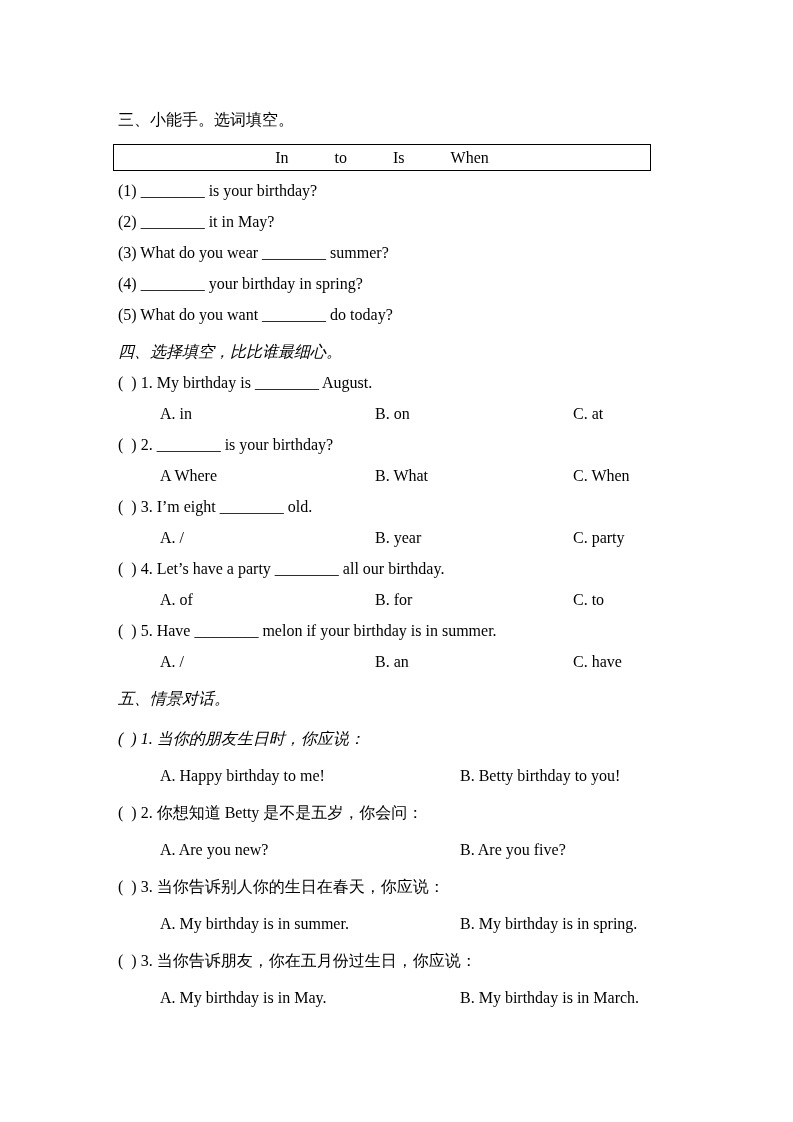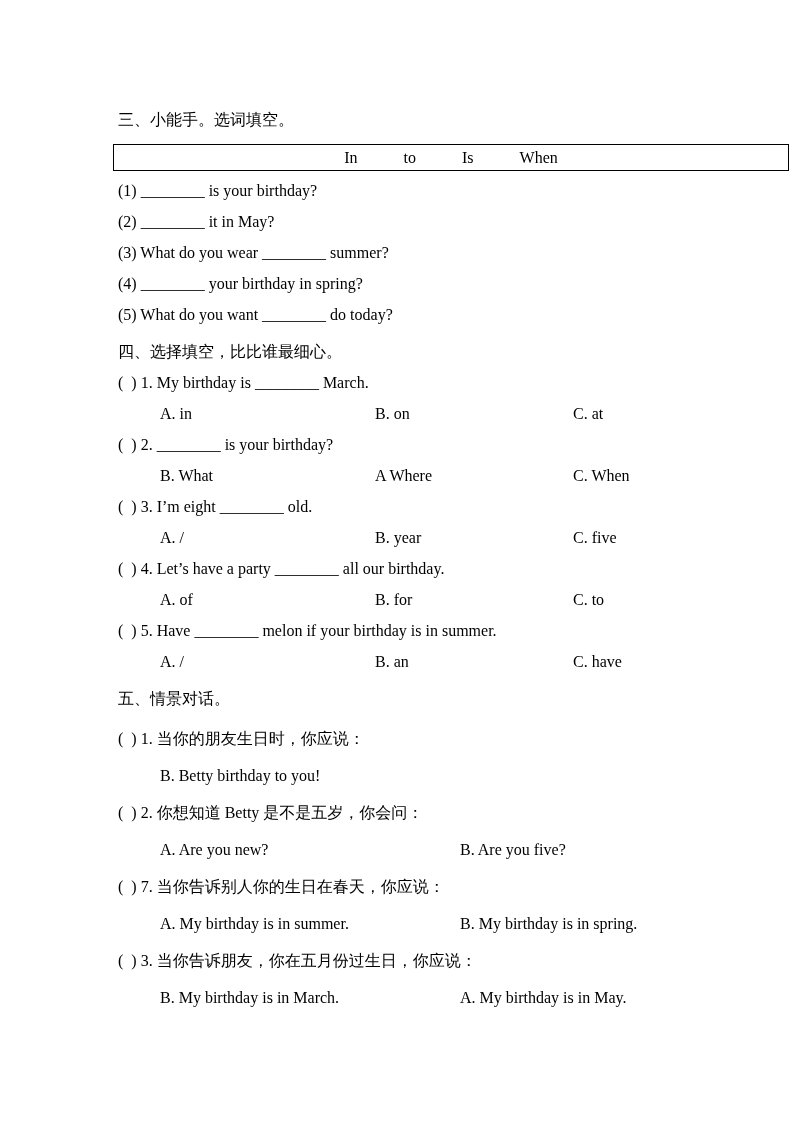--- a/index.html
+++ b/index.html
@@ -5,24 +5,24 @@
   * { margin:0; padding:0; box-sizing:border-box; }
   html, body { background:#ffffff; }
   body {
     width:793px; height:1122px;
     font-family:"Liberation Serif","DejaVu Serif",serif;
     font-size:16px; color:#000;
     overflow:hidden;
   }
   .page { padding:104px 113px 0 118px; }
   .line { line-height:31px; white-space:pre-wrap; }
-  .sec-gap { margin-top:6px; }
+  .sec-gap { margin-top:6px;font-style:italic; }
   .word-bank {
     margin:9px 0 4px -5px;
-    width:676px; height:27px;
+    width:538px; height:27px;
     border:1px solid #000;
     display:flex; justify-content:center; align-items:center;
     gap:46px;
     line-height:25px;
   }
   .word-bank span { white-space:pre; }
   .opts3 {
     display:grid; grid-template-columns:215px 198px auto;
     padding-left:42px; line-height:31px;
   }
@@ -48,73 +48,74 @@
   </div>
 
   <div class="line">(1) ________ is your birthday?</div>
   <div class="line">(2) ________ it in May?</div>
   <div class="line">(3) What do you wear ________ summer?</div>
   <div class="line">(4) ________ your birthday in spring?</div>
   <div class="line">(5) What do you want ________ do today?</div>
 
   <div class="line sec-gap">四、选择填空，比比谁最细心。</div>
 
-  <div class="line">(  ) 1. My birthday is ________ March.</div>
+  <div class="line">(  ) 1. My birthday is ________ August.</div>
   <div class="opts3">
     <span>A. in</span>
     <span>B. on</span>
     <span>C. at</span>
   </div>
 
   <div class="line">(  ) 2. ________ is your birthday?</div>
   <div class="opts3">
+    <span>A Where</span>
     <span>B. What</span>
-    <span>A Where</span>
     <span>C. When</span>
   </div>
 
   <div class="line">(  ) 3. I’m eight ________ old.</div>
   <div class="opts3">
     <span>A. /</span>
     <span>B. year</span>
-    <span>C. five</span>
+    <span>C. party</span>
   </div>
 
   <div class="line">(  ) 4. Let’s have a party ________ all our birthday.</div>
   <div class="opts3">
     <span>A. of</span>
     <span>B. for</span>
     <span>C. to</span>
   </div>
 
   <div class="line">(  ) 5. Have ________ melon if your birthday is in summer.</div>
   <div class="opts3">
     <span>A. /</span>
     <span>B. an</span>
     <span>C. have</span>
   </div>
 
   <div class="line sec-gap">五、情景对话。</div>
 
   <div class="s5line sec-gap">(  ) 1. 当你的朋友生日时，你应说：</div>
   <div class="opts2">
+    <span>A. Happy birthday to me!</span>
     <span>B. Betty birthday to you!</span>
   </div>
 
   <div class="s5line">(  ) 2. 你想知道 Betty 是不是五岁，你会问：</div>
   <div class="opts2">
     <span>A. Are you new?</span>
     <span>B. Are you five?</span>
   </div>
 
-  <div class="s5line">(  ) 7. 当你告诉别人你的生日在春天，你应说：</div>
+  <div class="s5line">(  ) 3. 当你告诉别人你的生日在春天，你应说：</div>
   <div class="opts2">
     <span>A. My birthday is in summer.</span>
     <span>B. My birthday is in spring.</span>
   </div>
 
   <div class="s5line">(  ) 3. 当你告诉朋友，你在五月份过生日，你应说：</div>
   <div class="opts2">
+    <span>A. My birthday is in May.</span>
     <span>B. My birthday is in March.</span>
-    <span>A. My birthday is in May.</span>
   </div>
 
 </div>
 
 </body></html>

